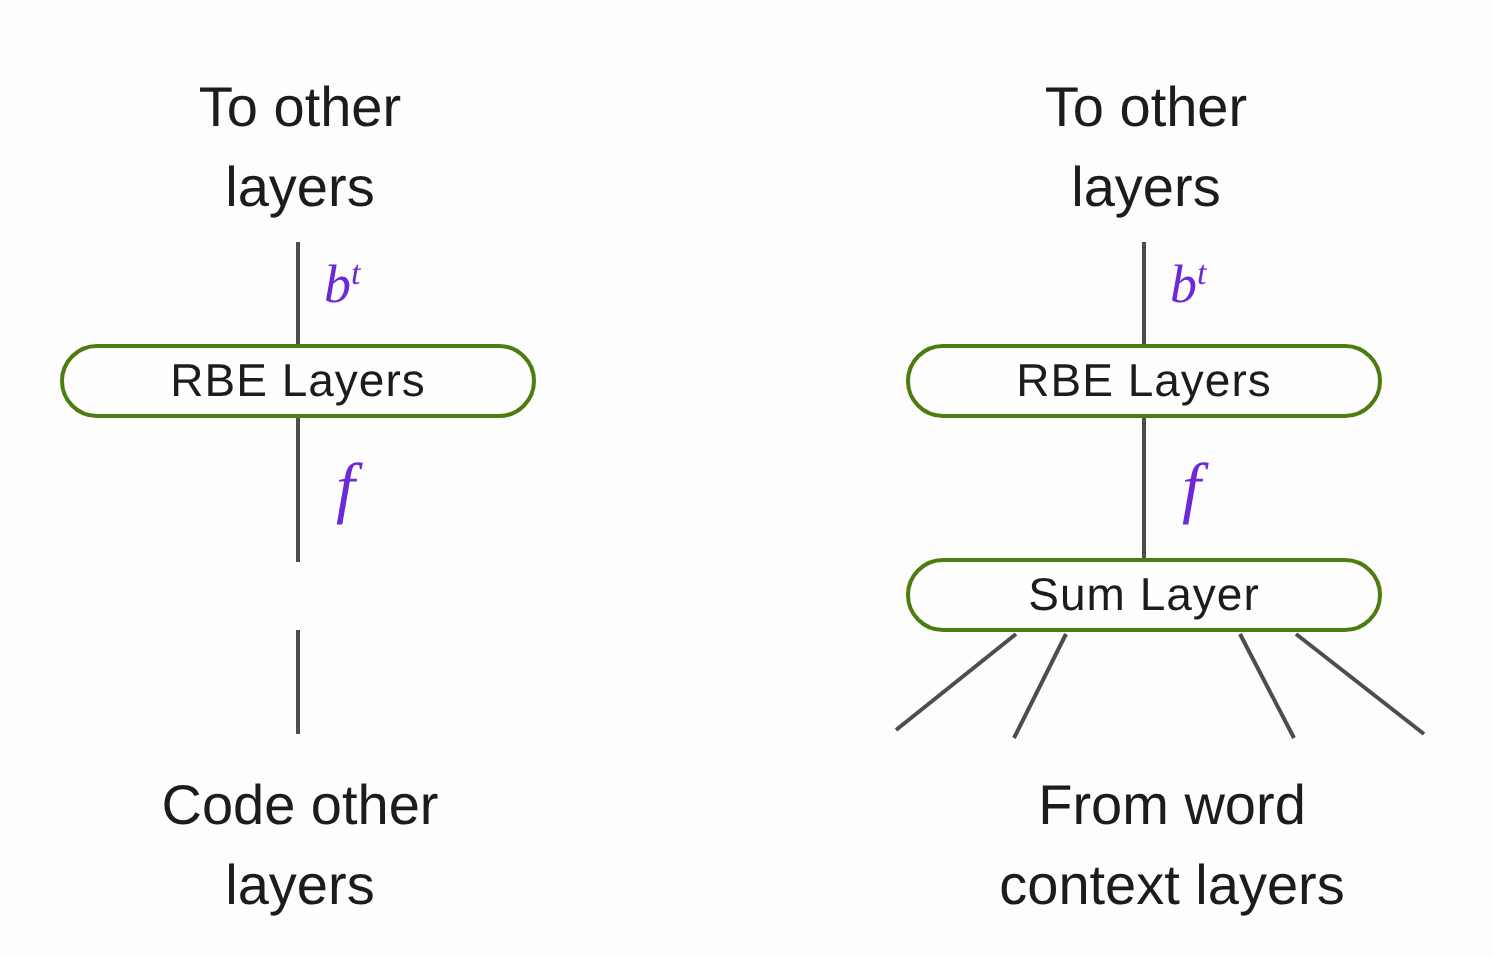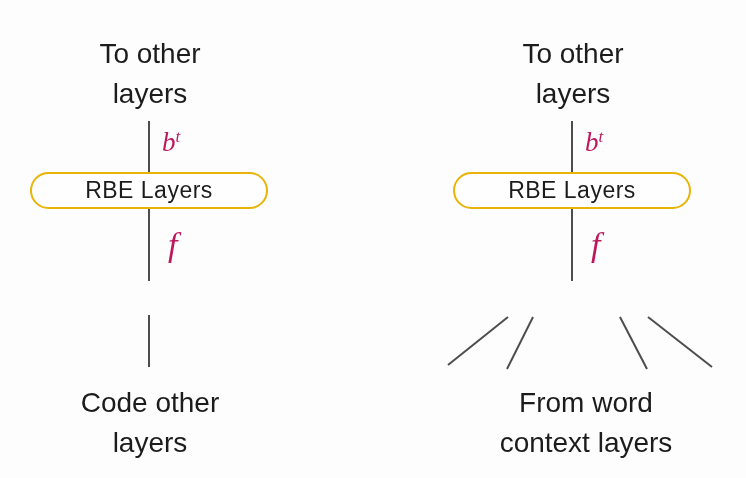--- a/index.html
+++ b/index.html
@@ -45,37 +45,37 @@
   .v1 { top: 121px; height: 54px; }
   .v2 { top: 209px; height: 72px; }
   .v3 { top: 315px; height: 52px; }
 
   .node-box {
     position: absolute;
     left: 30px;
     width: 238px;
     height: 37px;
     box-sizing: border-box;
-    border: 2px solid #eab308;
+    border: 2px solid #4d7c0f;
     border-radius: 18.5px;
     background: #fefefe;
     display: flex;
     align-items: center;
     justify-content: center;
     font-size: 23px;
     letter-spacing: 0.5px;
   }
   .box-1 { top: 172px; }
   .box-2 { top: 279px; }
 
   .math-label {
     position: absolute;
     font-family: "Liberation Serif", serif;
     font-style: italic;
-    color: #be185d;
+    color: #6d28d9;
   }
   .math-bt { left: 162px; top: 127px; font-size: 27px; }
   .math-bt sup { font-size: 17px; vertical-align: 9px; font-style: italic; }
   .math-f  { left: 168px; top: 226px; font-size: 34px; }
 
   .fan-lines {
     position: absolute;
     left: 0;
     top: 316px;
     width: 300px;
@@ -121,20 +121,23 @@
     <div class="vline v1"></div>
     <div class="math-label math-bt"><span>b</span><sup>t</sup></div>
 
     <div class="node-box box-1">
       <span>RBE Layers</span>
     </div>
 
     <div class="vline v2"></div>
     <div class="math-label math-f"><span>f</span></div>
 
+    <div class="node-box box-2">
+      <span>Sum Layer</span>
+    </div>
 
     <svg class="fan-lines" viewBox="0 0 300 56" xmlns="http://www.w3.org/2000/svg">
       <line x1="85" y1="1" x2="25" y2="49" stroke="#4d4d4d" stroke-width="2"></line>
       <line x1="110" y1="1" x2="84" y2="53" stroke="#4d4d4d" stroke-width="2"></line>
       <line x1="197" y1="1" x2="224" y2="53" stroke="#4d4d4d" stroke-width="2"></line>
       <line x1="225" y1="1" x2="289" y2="51" stroke="#4d4d4d" stroke-width="2"></line>
     </svg>
 
     <div class="io-label io-bottom shift">
       <span>From word</span>

